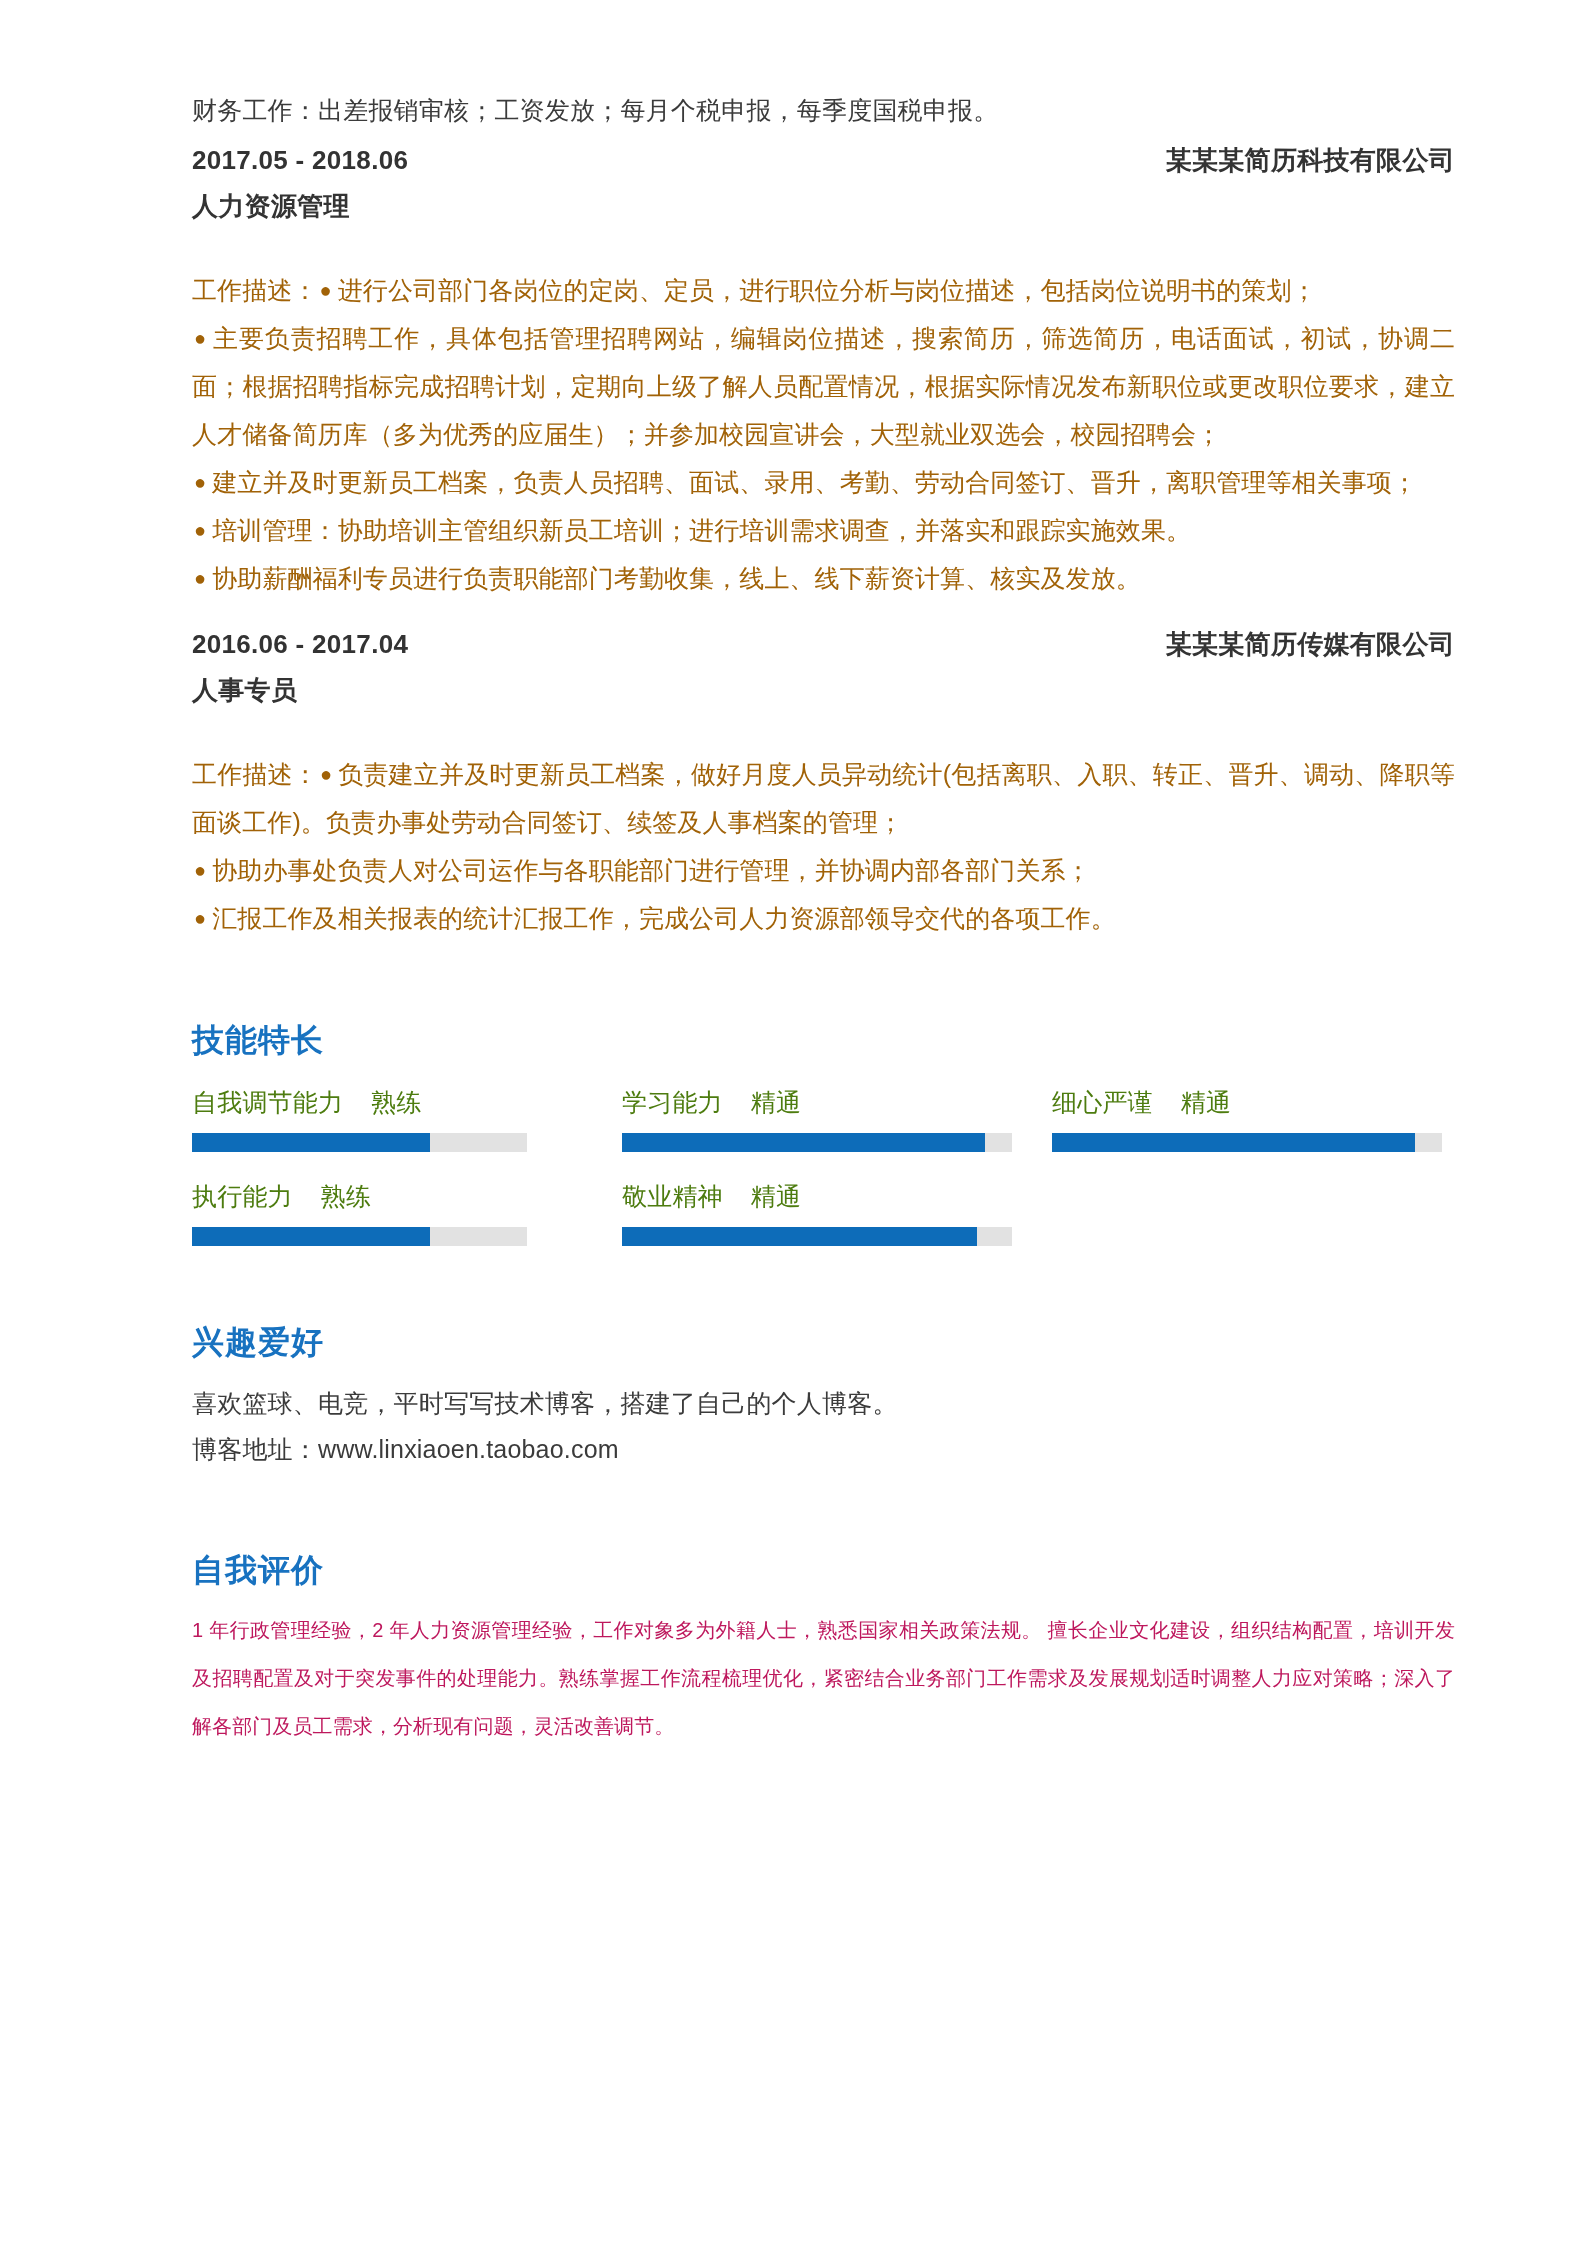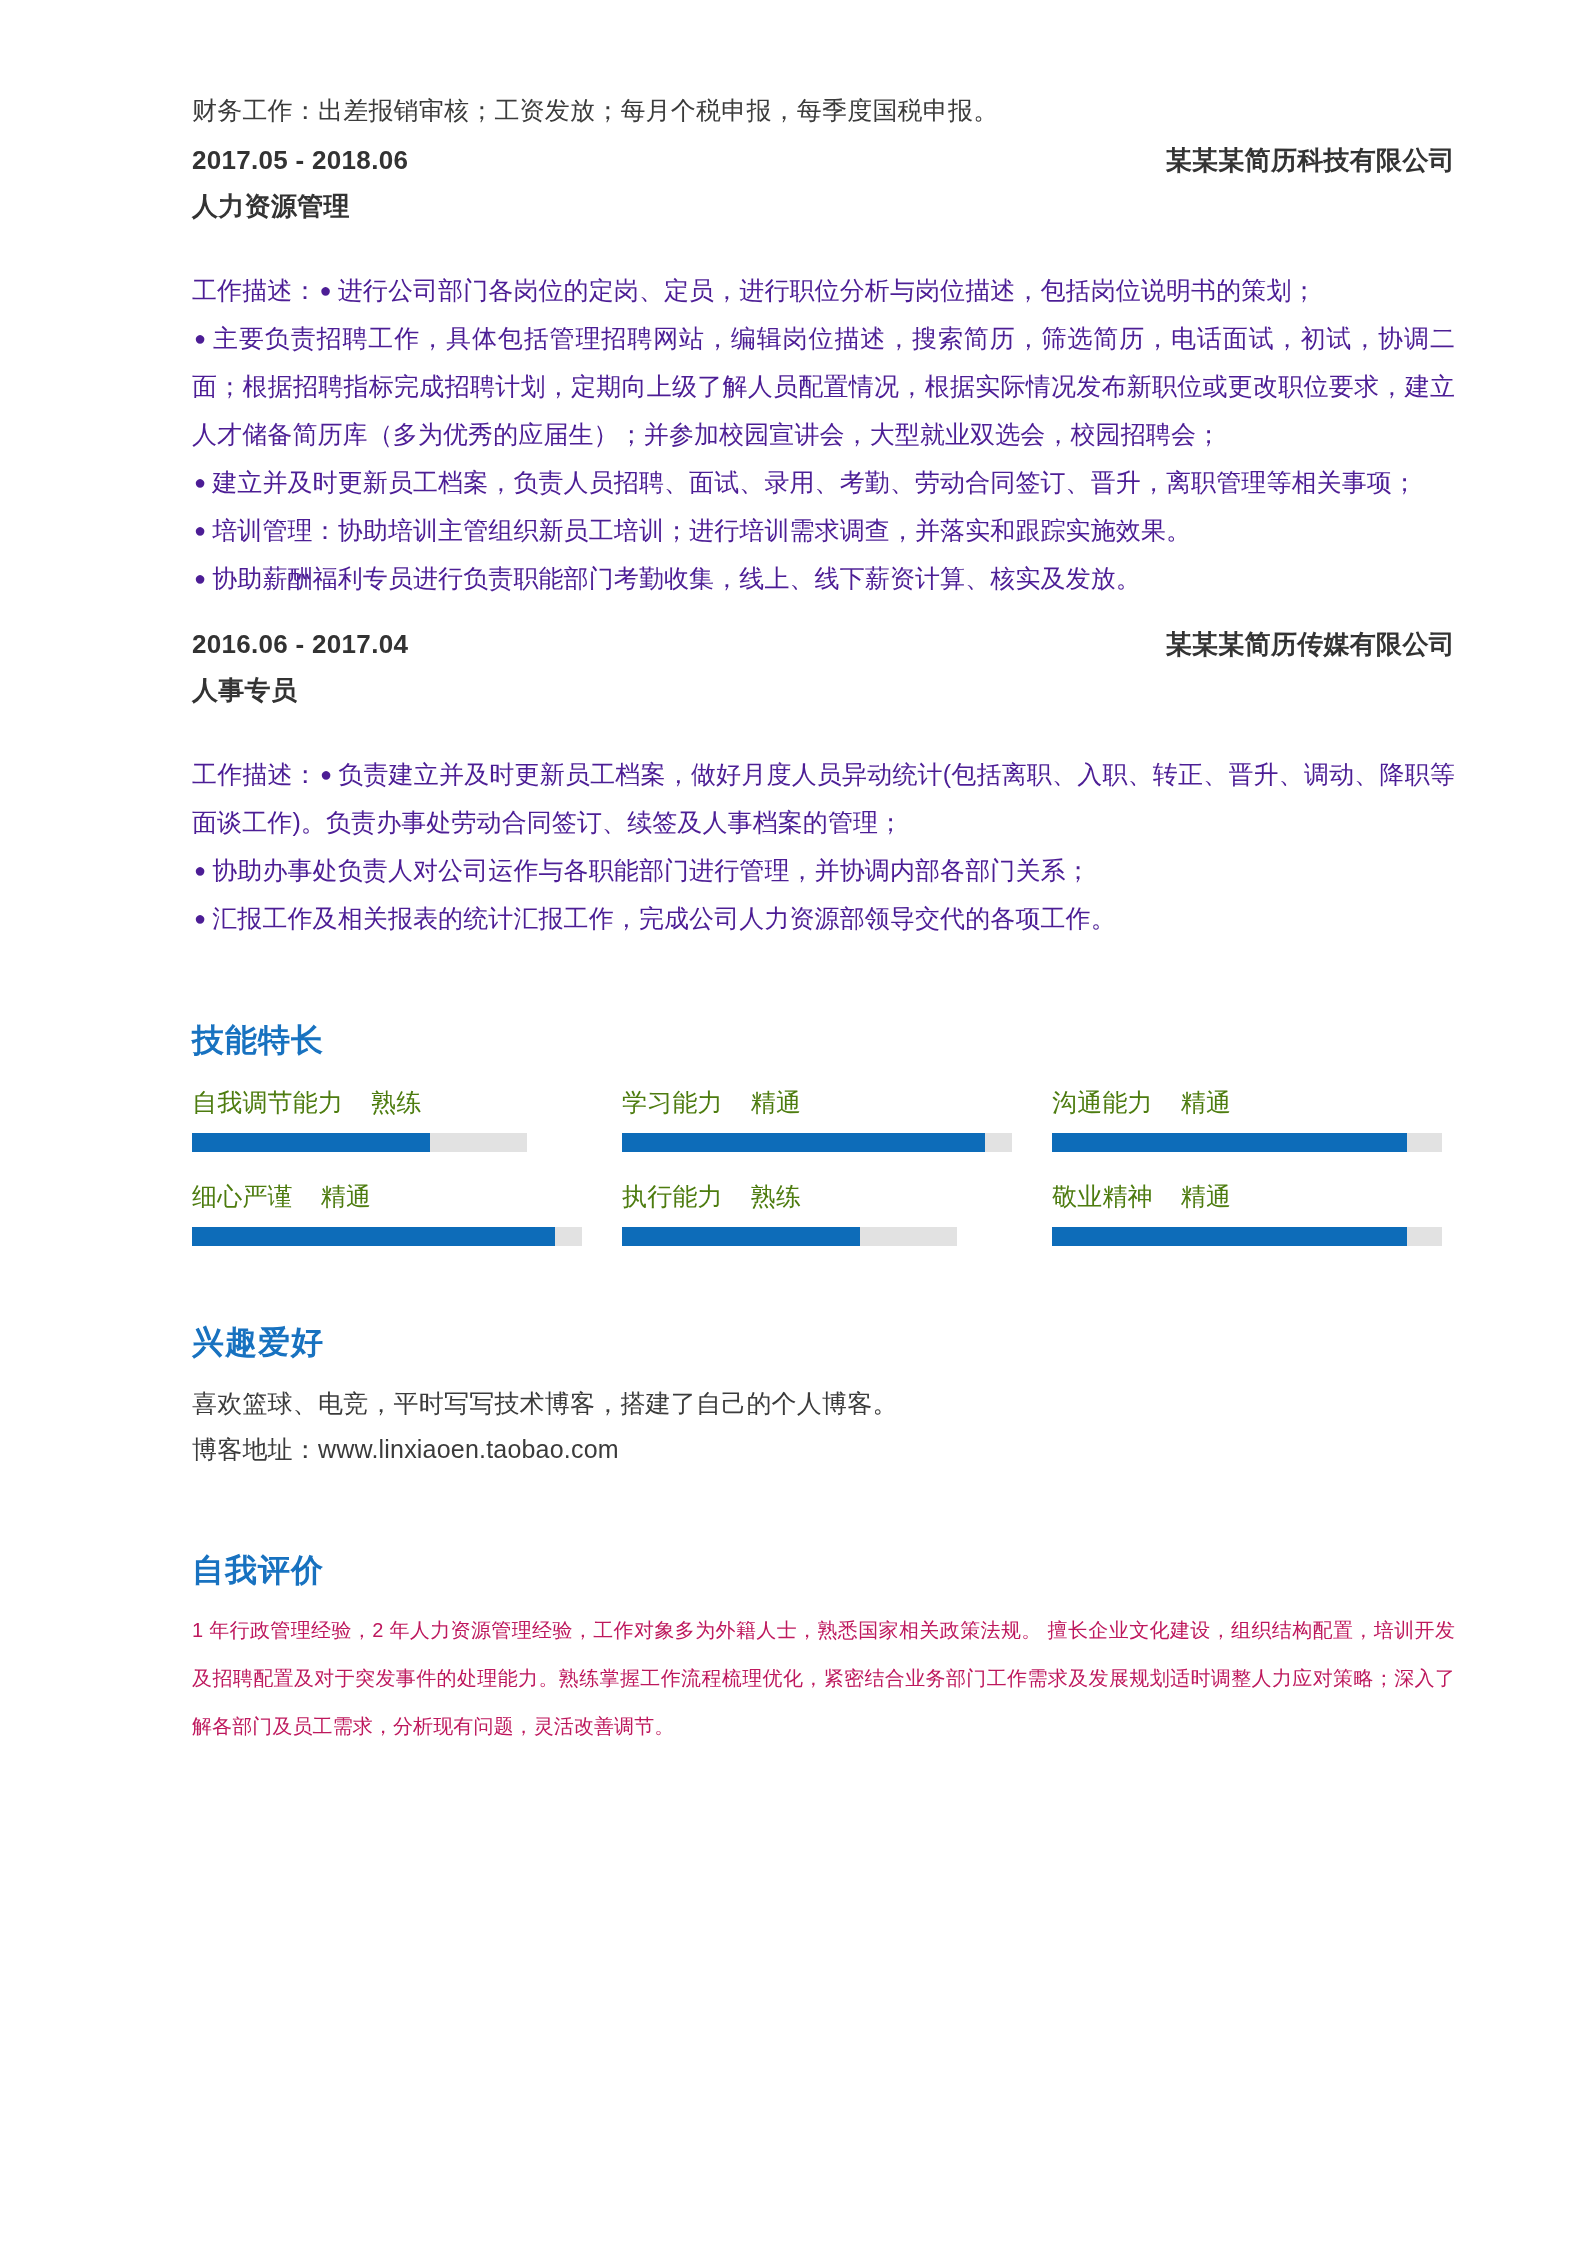--- a/index.html
+++ b/index.html
@@ -68,21 +68,21 @@
     line-height: 40px;
     margin-top: 6px;
   }
 
   .job-body {
     margin-top: 40px;
   }
   .desc-line {
     font-size: 25px;
     line-height: 48px;
-    color: #4c1d95;
+    color: #a16207;
     letter-spacing: 0.1px;
     text-align: justify;
   }
   .bullet-dot {
     font-size: 20px;
     vertical-align: 2px;
     padding: 0 6px 0 2px;
   }
 
   .gap-after-job1 { height: 22px; }
@@ -209,28 +209,20 @@
 
         <div class="skill-cell">
           <div class="skill-labels">
             <span class="skill-name">学习能力</span><span class="skill-level">精通</span>
           </div>
           <div class="skill-bar wide">
             <div class="fill" style="width: 93%;"></div>
           </div>
         </div>
 
-        <div class="skill-cell">
-          <div class="skill-labels">
-            <span class="skill-name">沟通能力</span><span class="skill-level">精通</span>
-          </div>
-          <div class="skill-bar wide">
-            <div class="fill" style="width: 91%;"></div>
-          </div>
-        </div>
 
         <div class="skill-cell">
           <div class="skill-labels">
             <span class="skill-name">细心严谨</span><span class="skill-level">精通</span>
           </div>
           <div class="skill-bar wide">
             <div class="fill" style="width: 93%;"></div>
           </div>
         </div>
 

